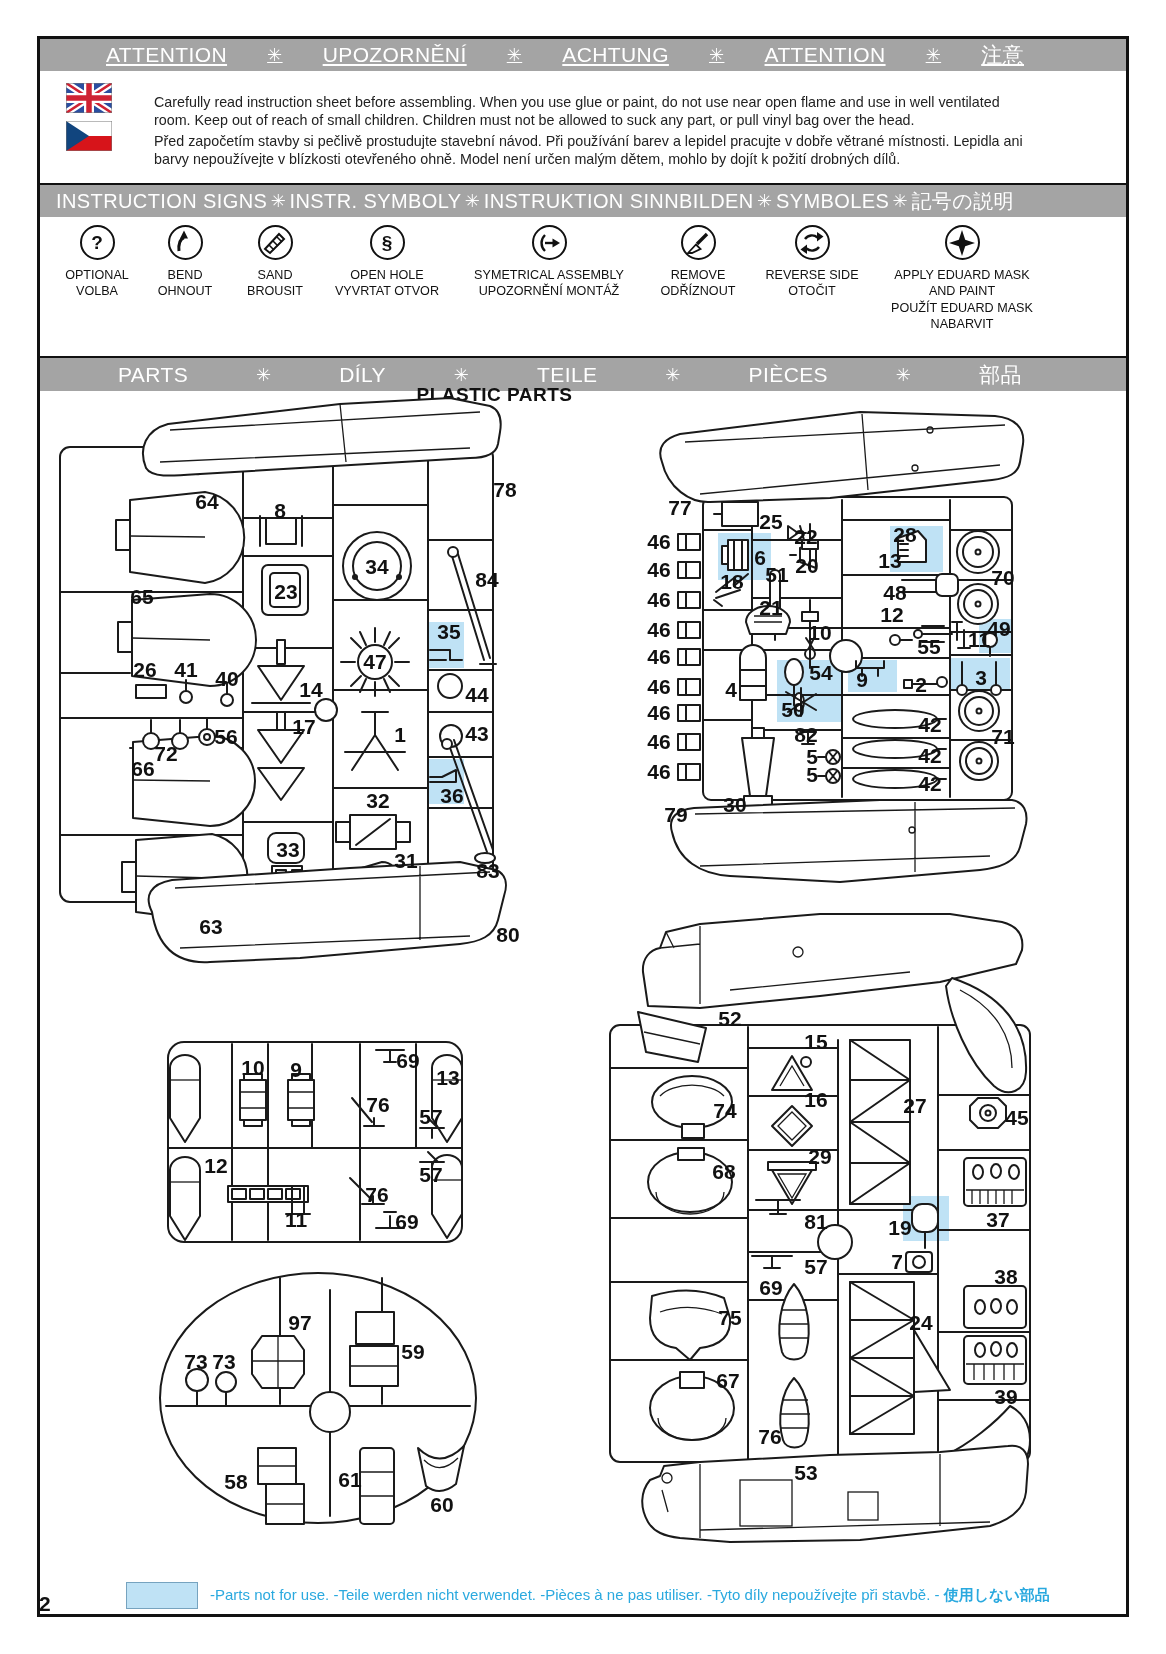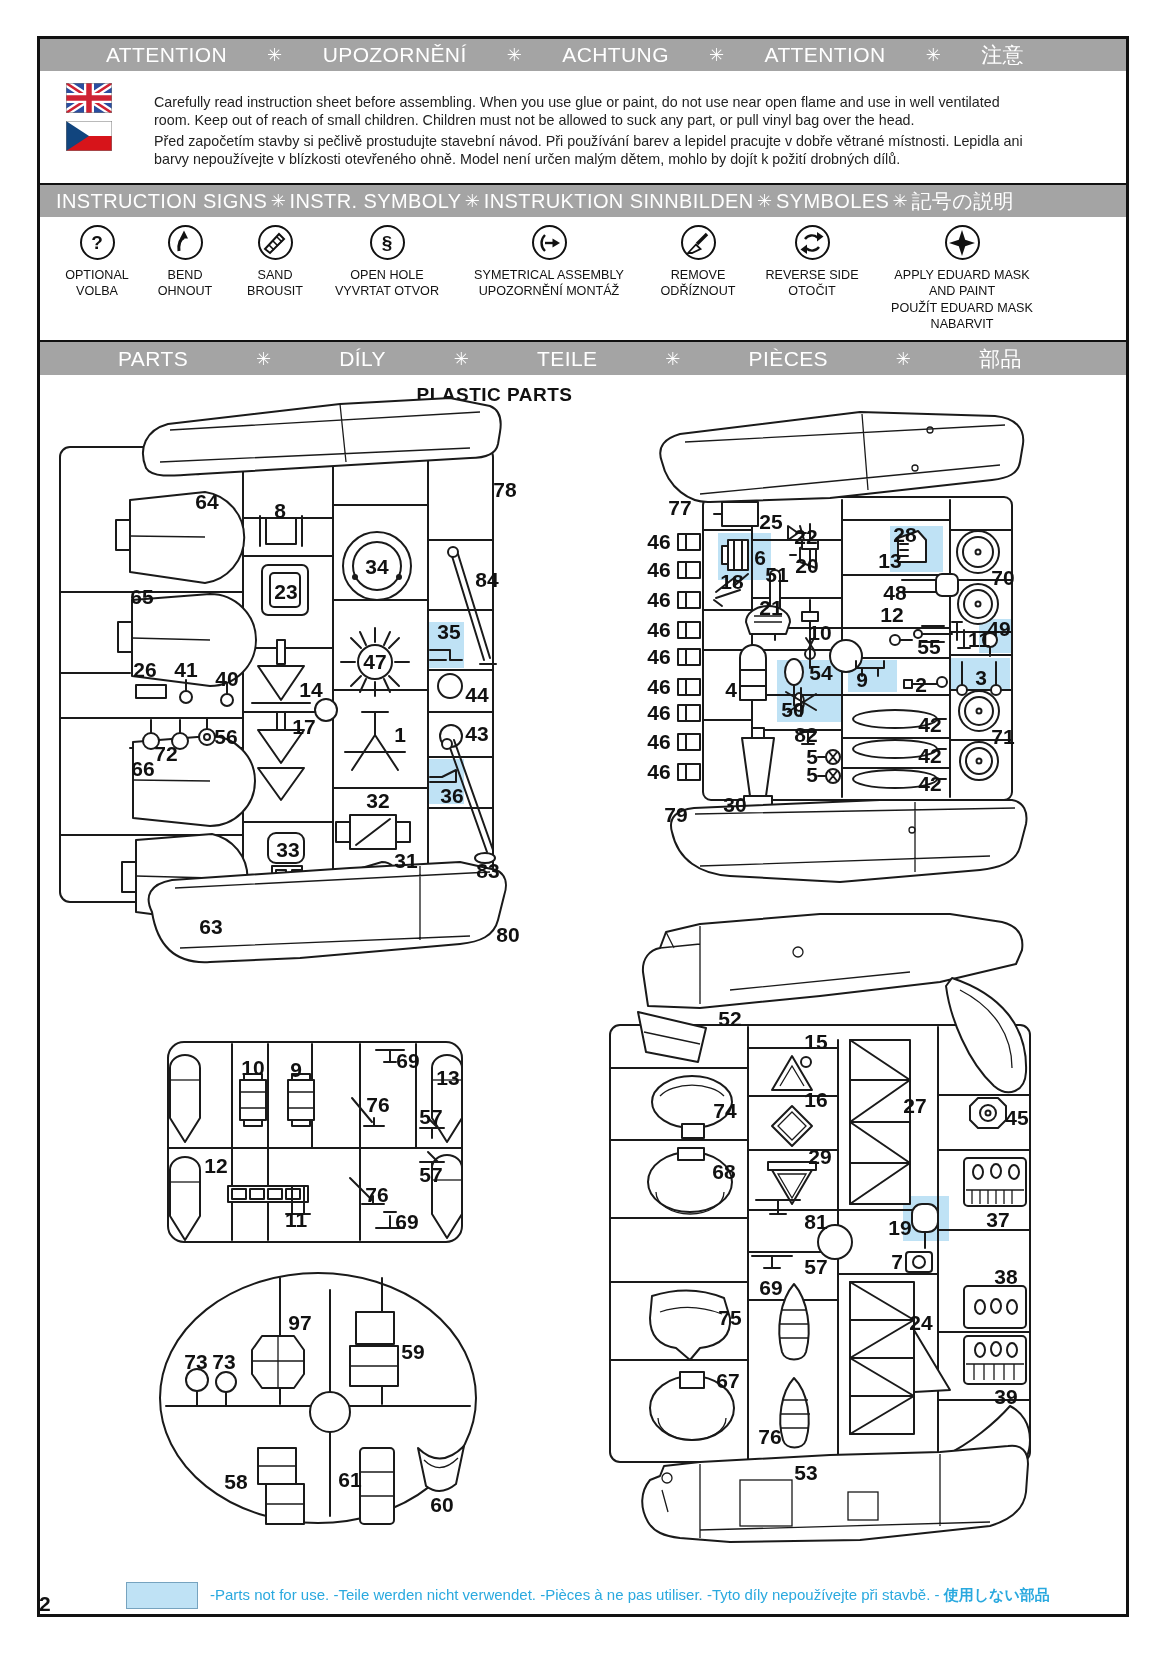--- a/index.html
+++ b/index.html
@@ -4,23 +4,23 @@
 <style>
   html,body{margin:0;padding:0;background:#e8e8e8;}
   .page{position:relative;width:1166px;height:1654px;background:#fff;margin:0 auto;
         font-family:"Liberation Sans",sans-serif;color:#111;overflow:hidden;}
   .frame{position:absolute;left:37px;top:36px;width:1092px;height:1581px;
          border:3px solid #111;box-sizing:border-box;}
   .banner{position:absolute;left:40px;width:1086px;height:32px;background:#a4a4a4;
           display:flex;align-items:center;justify-content:space-between;
           color:#fff;font-size:21px;letter-spacing:.4px;box-sizing:border-box;white-space:nowrap;}
   .banner .sep{font-size:18px;}
-  .banner1{top:39px;padding:0 102px 0 66px;}
+  .banner1{top:39px;padding:0 102px 0 66px;text-decoration:underline;}
   .banner2{top:183px;padding:0 112px 0 16px;font-size:20px;border-top:2px solid #111;height:34px;}
-  .banner3{top:340px;padding:0 104px 0 78px;border-top:2px solid #111;height:35px;}
+  .banner3{top:356px;padding:0 104px 0 78px;border-top:2px solid #111;height:35px;}
   .att-text{position:absolute;left:154px;width:882px;font-size:14.3px;line-height:1.24;color:#222;}
   .flag{position:absolute;left:66px;width:46px;height:30px;}
   .sign{position:absolute;top:225px;width:180px;text-align:center;}
   .sign .circ{width:31px;height:31px;border:2.6px solid #111;border-radius:50%;
               margin:0 auto 7px auto;display:flex;align-items:center;justify-content:center;box-sizing:content-box;}
   .sign .glyph{font-weight:bold;font-size:19px;color:#111;line-height:1;}
   .sign .lbl{font-size:12.6px;line-height:1.3;color:#111;}
   .page-title{position:absolute;left:40px;top:384px;width:909px;text-align:center;
               font-size:19px;font-weight:bold;letter-spacing:.5px;}
   .hl-layer,.labels-layer{position:absolute;left:0;top:0;width:100%;height:100%;}

